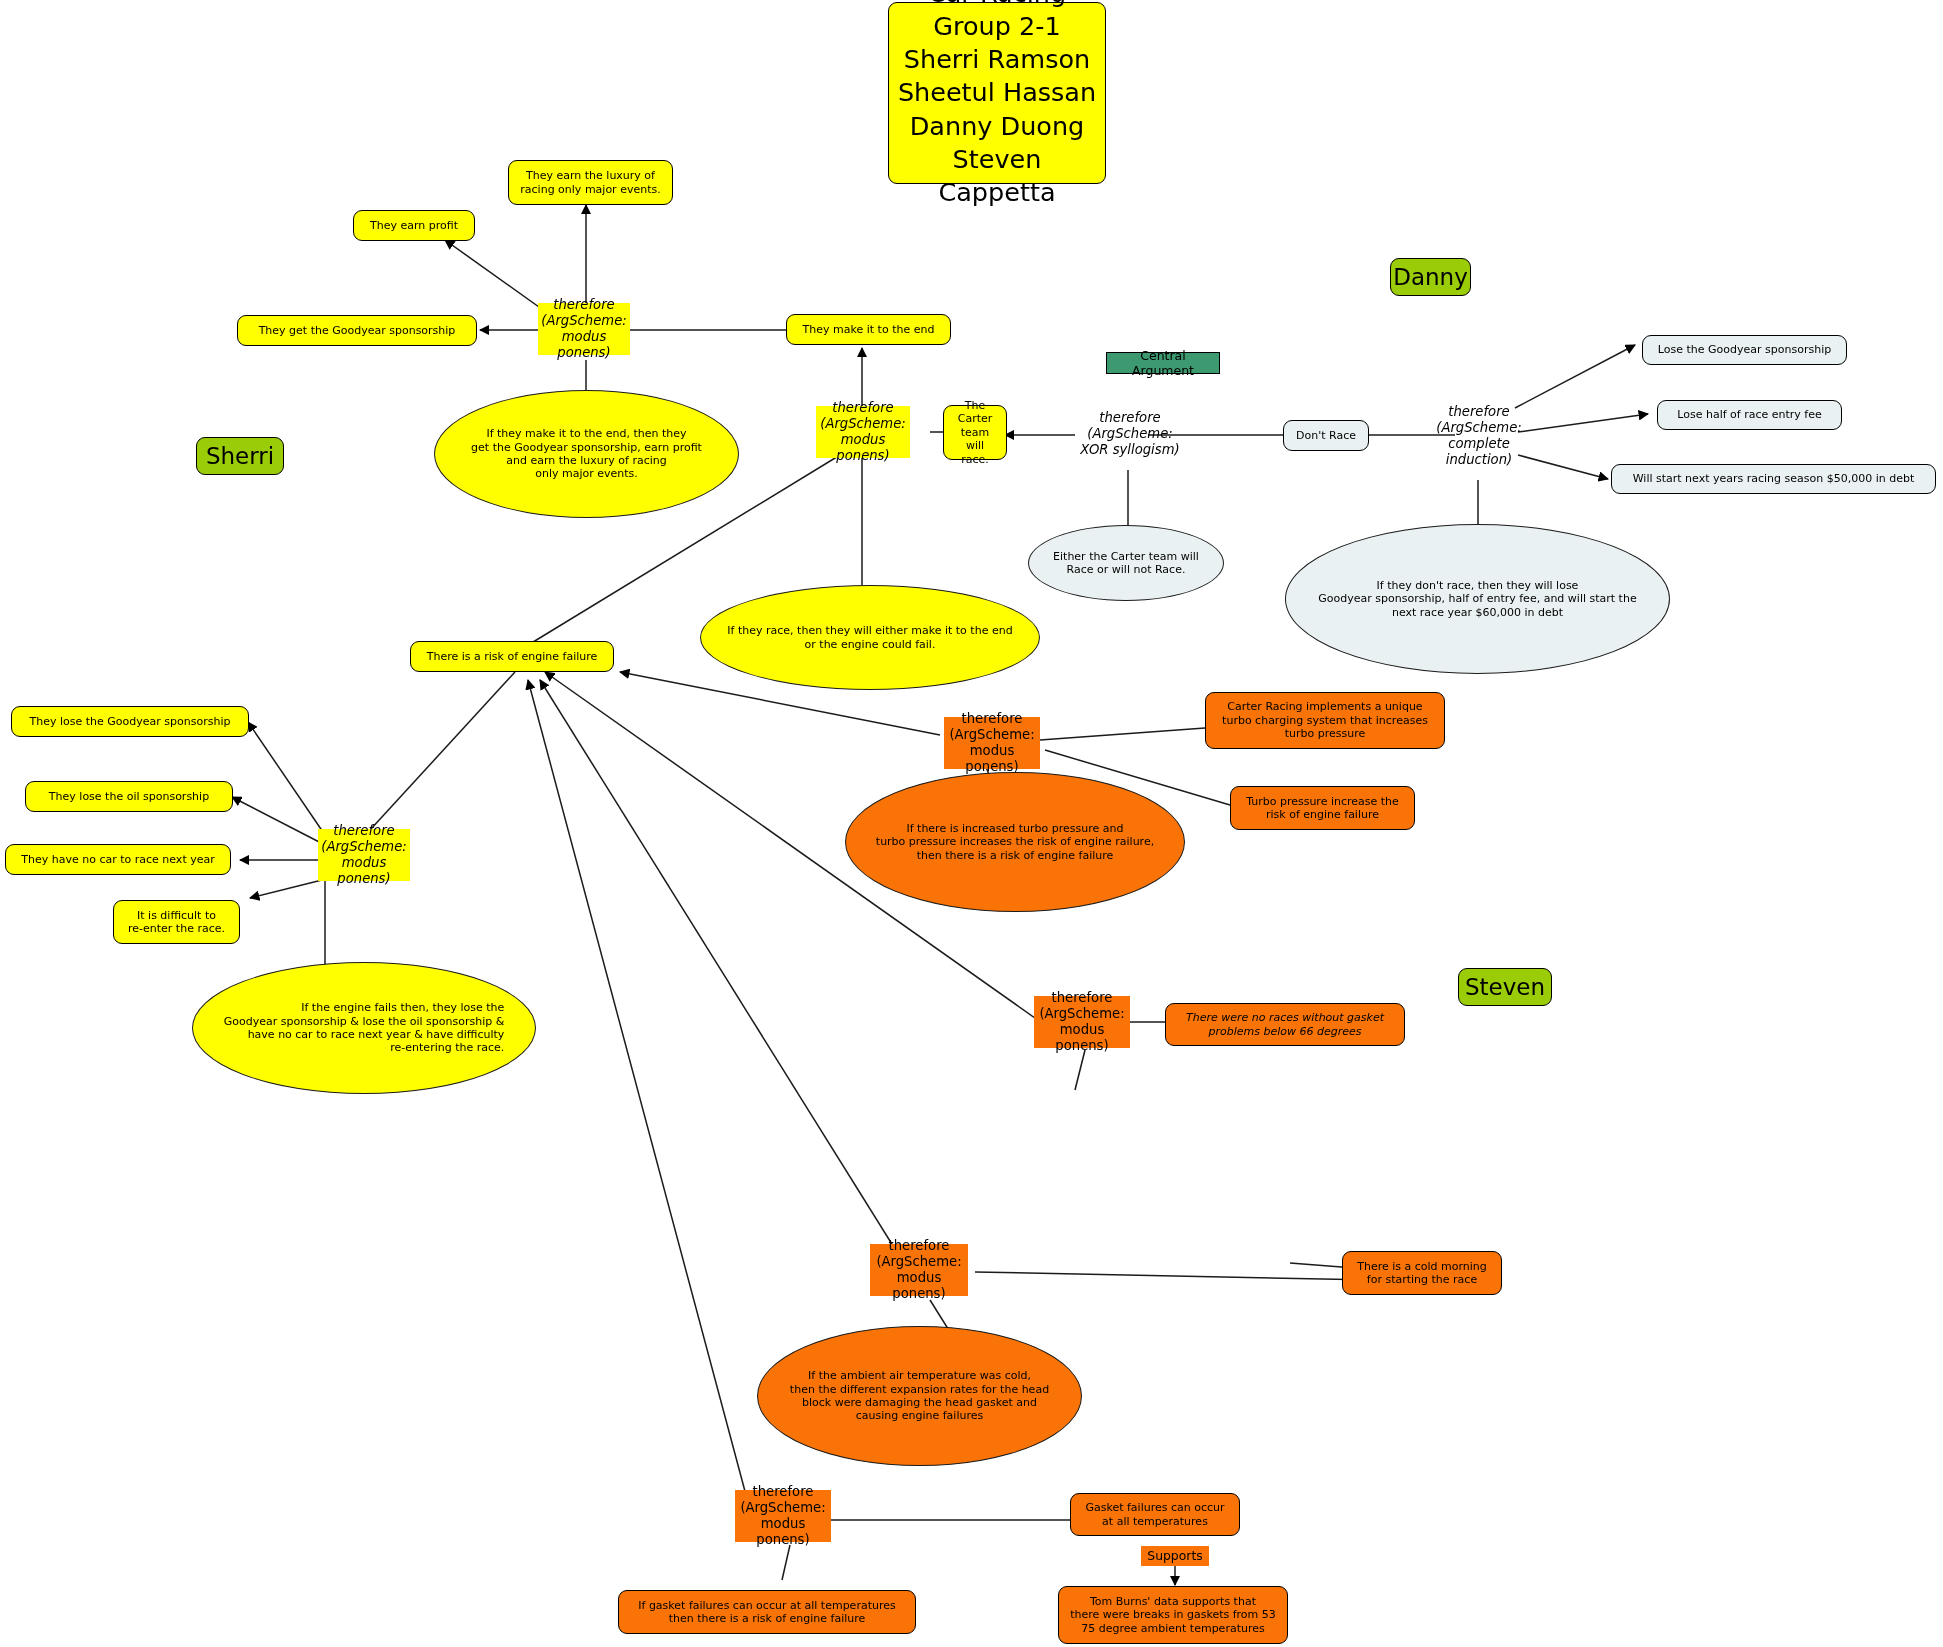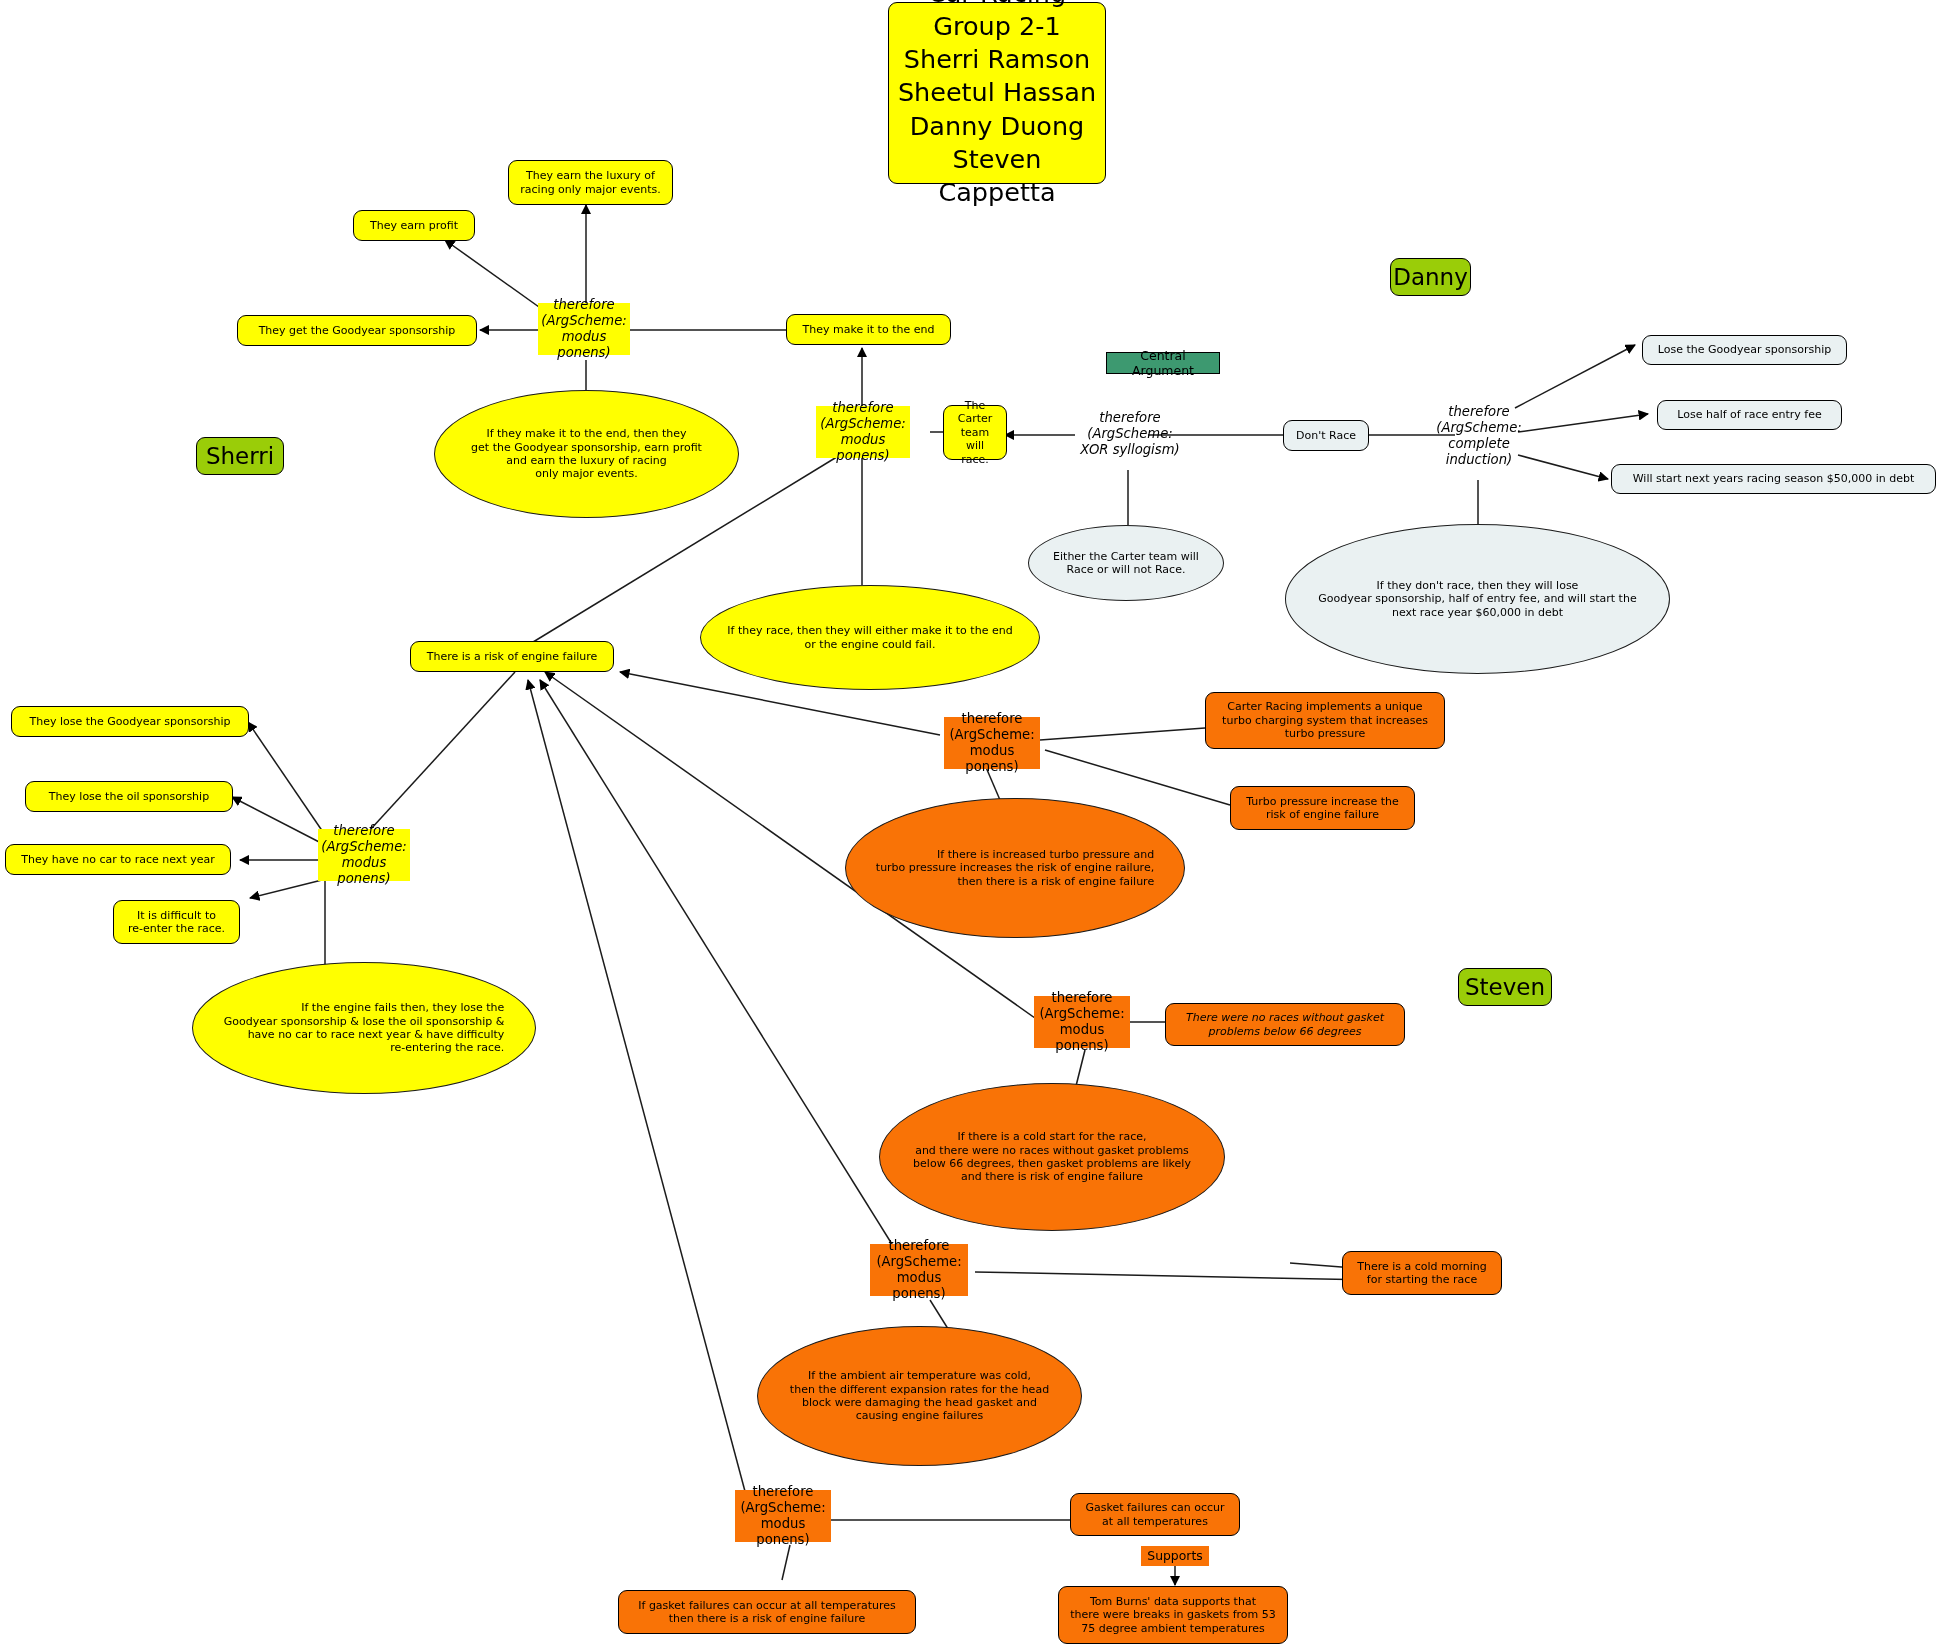--- a/index.html
+++ b/index.html
@@ -223,35 +223,31 @@
 (ArgScheme:
 modus ponens)</div>
 
   <div class="node box orange t-node" style="left:1205px; top:692px; width:240px; height:57px;">Carter Racing implements a unique
 turbo charging system that increases
 turbo pressure</div>
 
   <div class="node box orange t-node" style="left:1230px; top:786px; width:185px; height:44px;">Turbo pressure increase the
 risk of engine failure</div>
 
-  <div class="node ellipse orange t-node" style="left:845px; top:798px; width:340px; height:140px;text-align:right;">If there is increased turbo pressure and
+  <div class="node ellipse orange t-node" style="left:845px; top:772px; width:340px; height:140px;">If there is increased turbo pressure and
 turbo pressure increases the risk of engine railure,
 then there is a risk of engine failure</div>
 
   <div class="node olabel t-scheme" style="left:1034px; top:996px; width:96px; height:52px;">therefore
 (ArgScheme:
 modus ponens)</div>
 
   <div class="node box orange t-node" style="left:1165px; top:1003px; width:240px; height:43px;font-style:italic;">There were no races without gasket
 problems below 66 degrees</div>
 
-  <div class="node ellipse orange t-node" style="left:879px; top:1083px; width:346px; height:148px;">If there is a cold start for the race,
-and there were no races without gasket problems
-below 66 degrees, then gasket problems are likely
-and there is risk of engine failure</div>
 
   <div class="node olabel t-scheme" style="left:870px; top:1244px; width:98px; height:52px;">therefore
 (ArgScheme:
 modus ponens)</div>
 
   <div class="node box orange t-node" style="left:1342px; top:1251px; width:160px; height:44px;">There is a cold morning
 for starting the race</div>
 
   <div class="node ellipse orange t-node" style="left:757px; top:1326px; width:325px; height:140px;">If the ambient air temperature was cold,
 then the different expansion rates for the head

